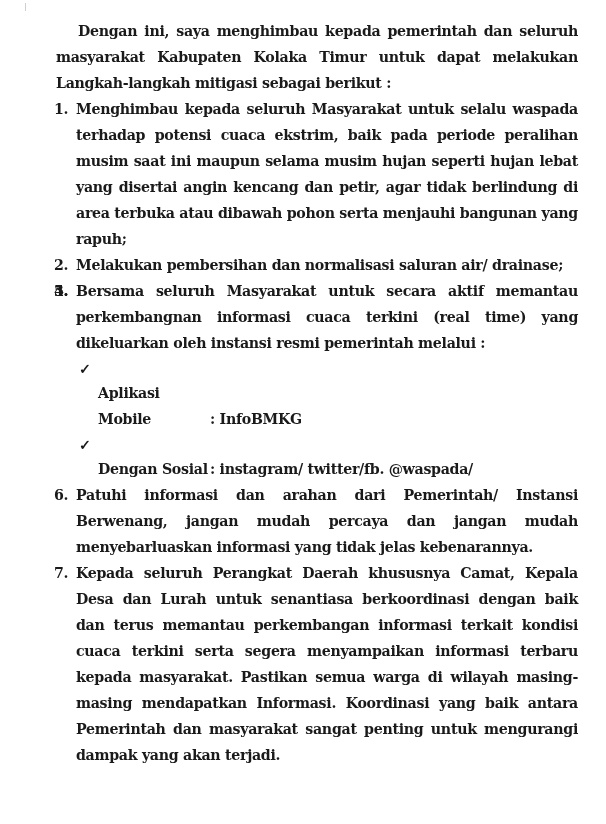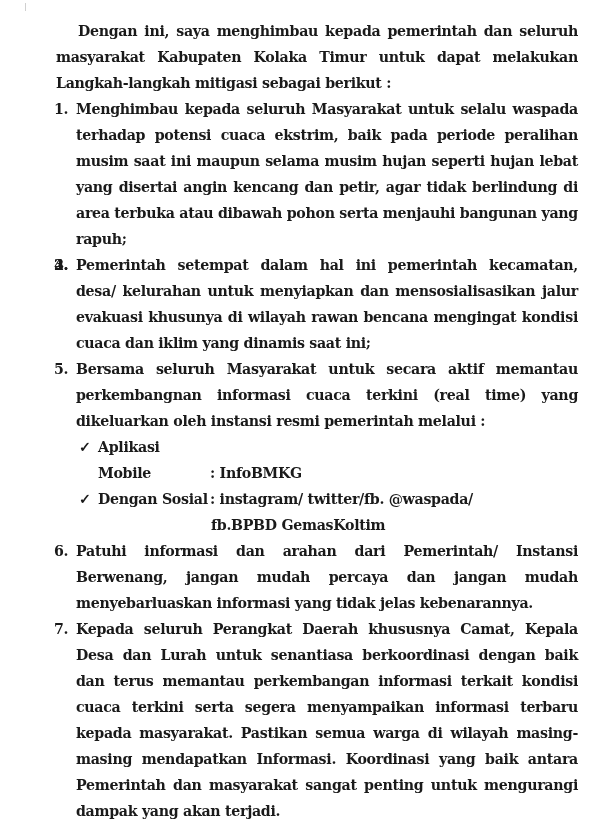--- a/index.html
+++ b/index.html
@@ -75,20 +75,21 @@
     display: block;
   }
   .check-row .check {
     position: absolute;
     left: 3px;
     top: 0;
   }
   .check-row .lbl {
     display: inline-block;
     width: 112px;
+    margin-top: 24px;
   }
   .check-row .val {
     display: inline;
   }
   .cont {
     padding-left: 135px;
   }
 </style>
 </head>
 <body>
@@ -99,41 +100,40 @@
   <div class="doc">
     <p class="p intro">Dengan ini, saya menghimbau kepada pemerintah dan seluruh masyarakat Kabupaten Kolaka Timur untuk dapat melakukan Langkah-langkah mitigasi sebagai berikut :</p>
 
     <ol class="items">
       <li class="item">
         <span class="num">1.</span>
         <span>Menghimbau kepada seluruh Masyarakat untuk selalu waspada terhadap potensi cuaca ekstrim, baik pada periode peralihan musim saat ini maupun selama musim hujan seperti hujan lebat yang disertai angin kencang dan petir, agar tidak berlindung di area terbuka atau dibawah pohon serta menjauhi bangunan yang rapuh;</span>
       </li>
       <li class="item">
         <span class="num">2.</span>
+        <span>Melakukan pembersihan dan normalisasi saluran air/ drainase;</span>
       </li>
       <li class="item">
         <span class="num">3.</span>
       </li>
       <li class="item">
         <span class="num">4.</span>
-        <span>Pemerintah setempat dalam hal ini pemerintah kecamatan, desa/ kelurahan untuk menyiapkan dan mensosialisasikan jalur evakuasi khusunya di wilayah rawan bencana mengingat kondisi cuaca dan iklim yang dinamis saat ini;</span>
       </li>
       <li class="item">
         <span class="num">5.</span>
         <span>Bersama seluruh Masyarakat untuk secara aktif memantau perkembangnan informasi cuaca terkini (real time) yang dikeluarkan oleh instansi resmi pemerintah melalui :</span>
         <div class="checklist">
           <div class="check-row">
             <span class="check">✓</span>
             <span class="lbl">Aplikasi Mobile</span><span class="val">: InfoBMKG</span>
           </div>
           <div class="check-row">
             <span class="check">✓</span>
             <span class="lbl">Dengan Sosial</span><span class="val">: instagram/ twitter/fb. @waspada/</span>
           </div>
-          <div class="cont">fb.BPBD GemasKoltim</div>
         </div>
       </li>
       <li class="item">
         <span class="num">6.</span>
         <span>Patuhi informasi dan arahan dari Pemerintah/ Instansi Berwenang, jangan mudah percaya dan jangan mudah menyebarluaskan informasi yang tidak jelas kebenarannya.</span>
       </li>
       <li class="item">
         <span class="num">7.</span>
         <span>Kepada seluruh Perangkat Daerah khususnya Camat, Kepala Desa dan Lurah untuk senantiasa berkoordinasi dengan baik dan terus memantau perkembangan informasi terkait kondisi cuaca terkini serta segera menyampaikan informasi terbaru kepada masyarakat. Pastikan semua warga di wilayah masing-masing mendapatkan Informasi. Koordinasi yang baik antara Pemerintah dan masyarakat sangat penting untuk mengurangi dampak yang akan terjadi.</span>
       </li>

